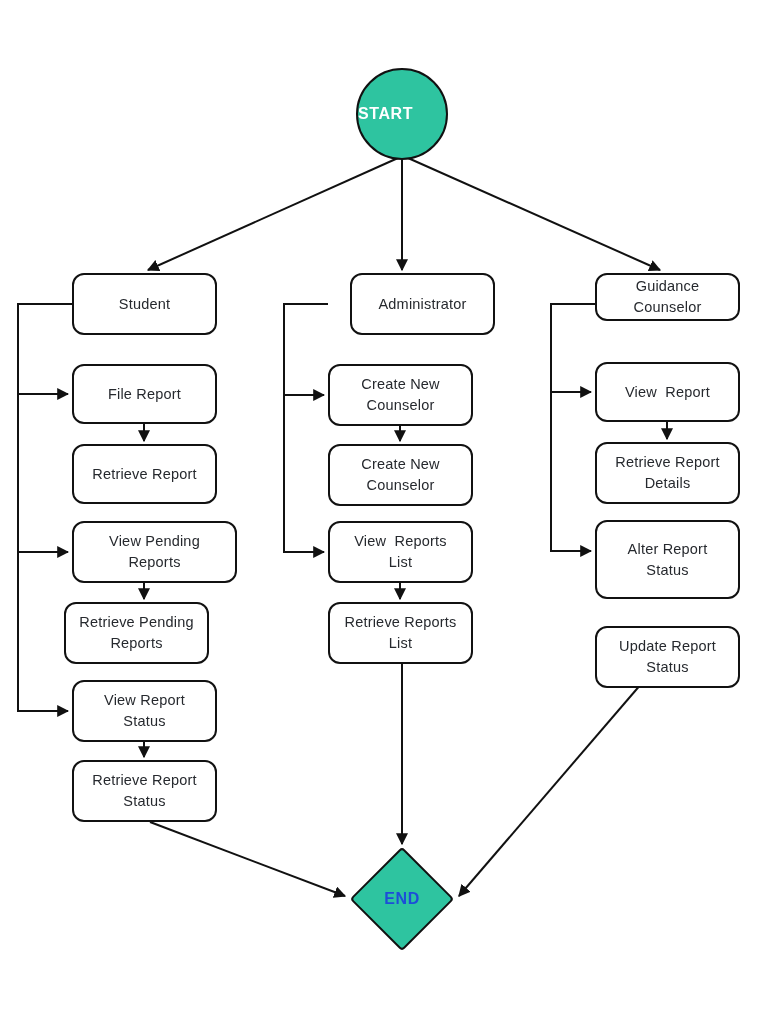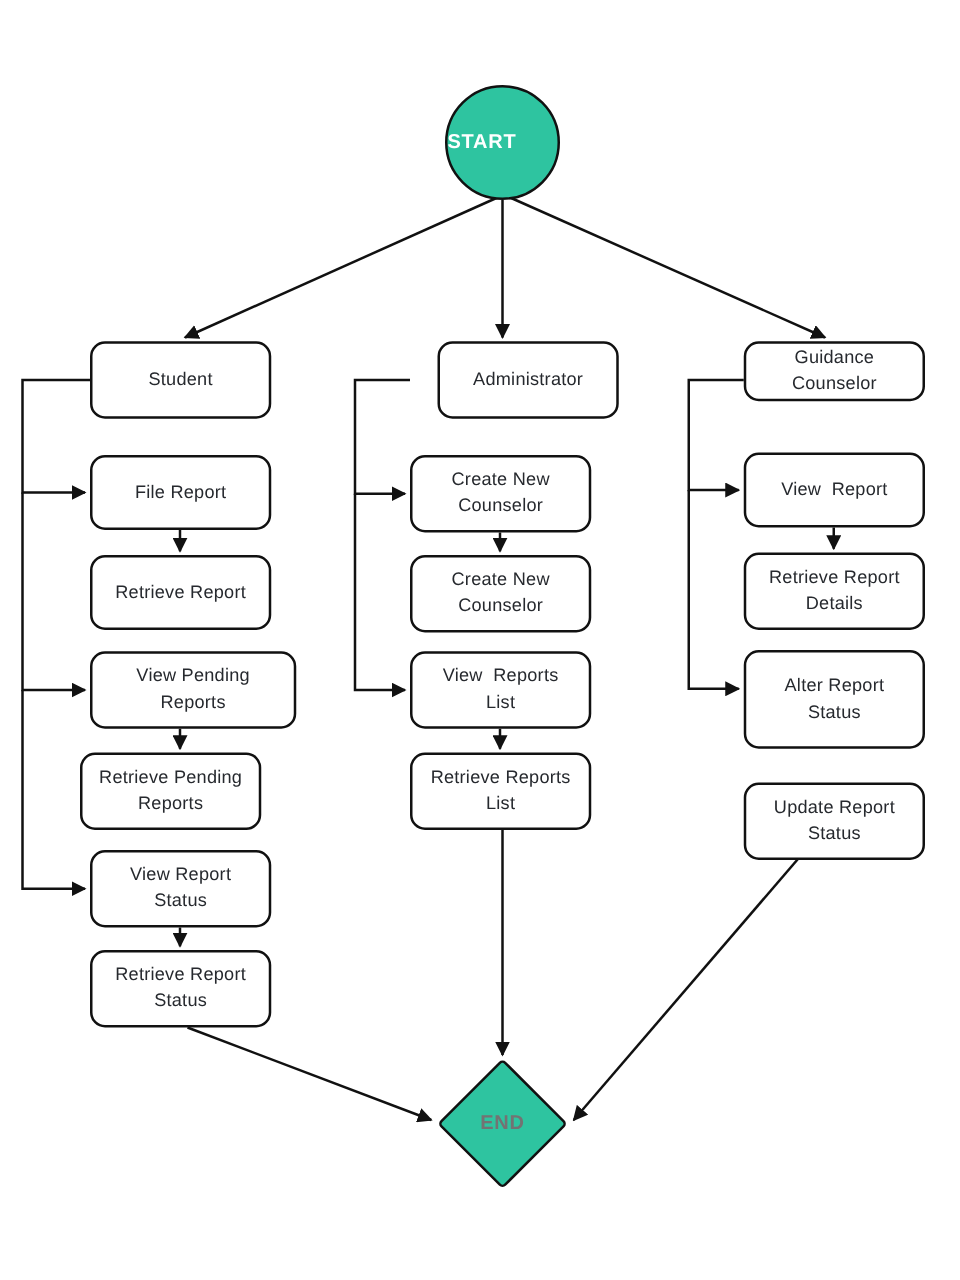--- a/index.html
+++ b/index.html
@@ -64,21 +64,21 @@
     border: 2px solid #111111;
     background: #2ec4a0;
     transform: rotate(45deg);
     border-radius: 4px;
   }
   .terminator-end-label {
     position: absolute;
     display: flex;
     align-items: center;
     justify-content: center;
-    color: #737373;
+    color: #1d4ed8;
     font-weight: bold;
     font-size: 16px;
     letter-spacing: 0.6px;
     pointer-events: none;
   }
 </style>
 </head>
 <body>
 
 <div id="canvas">

